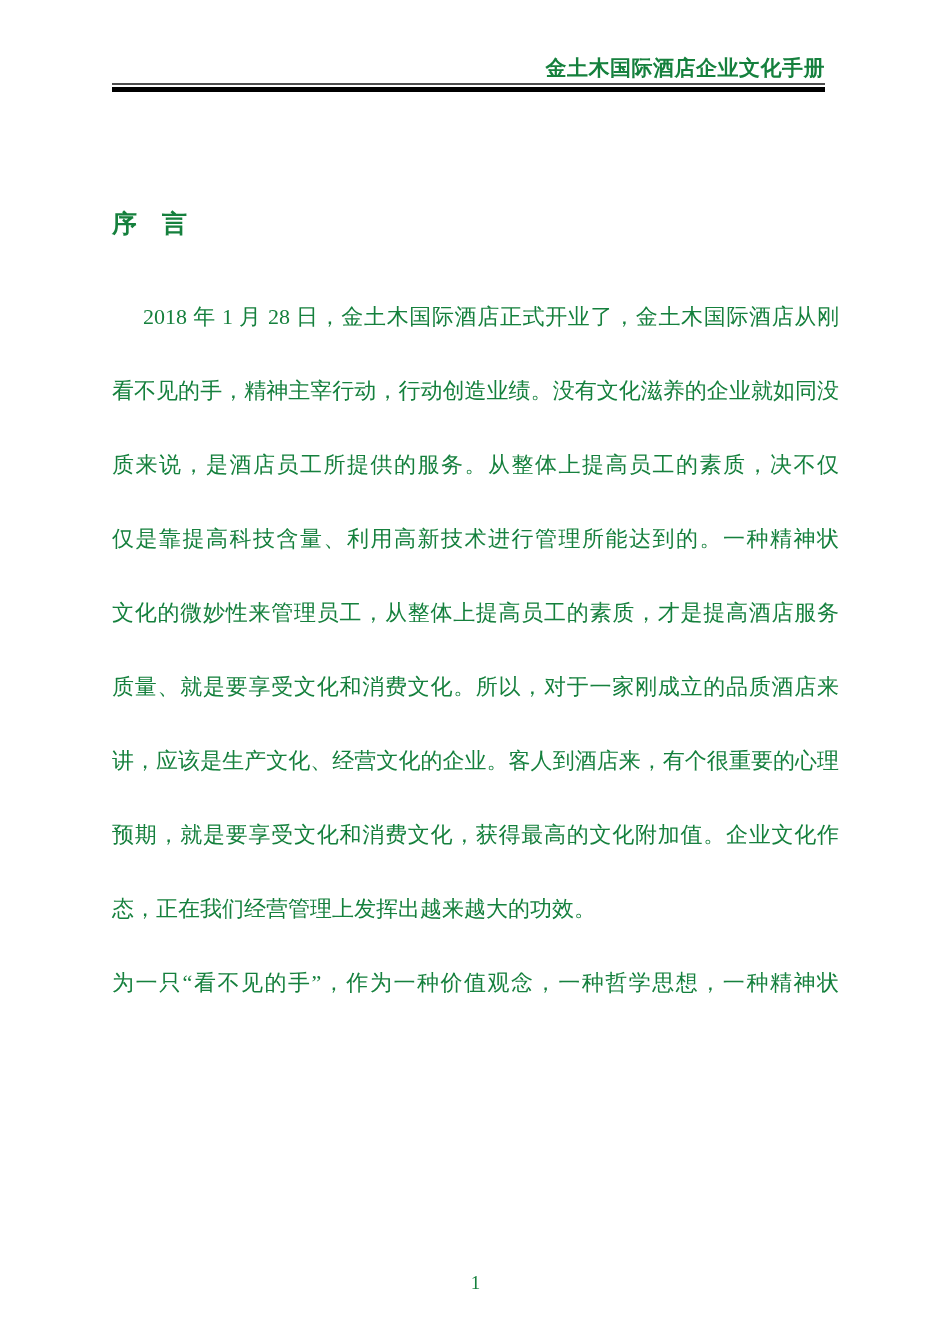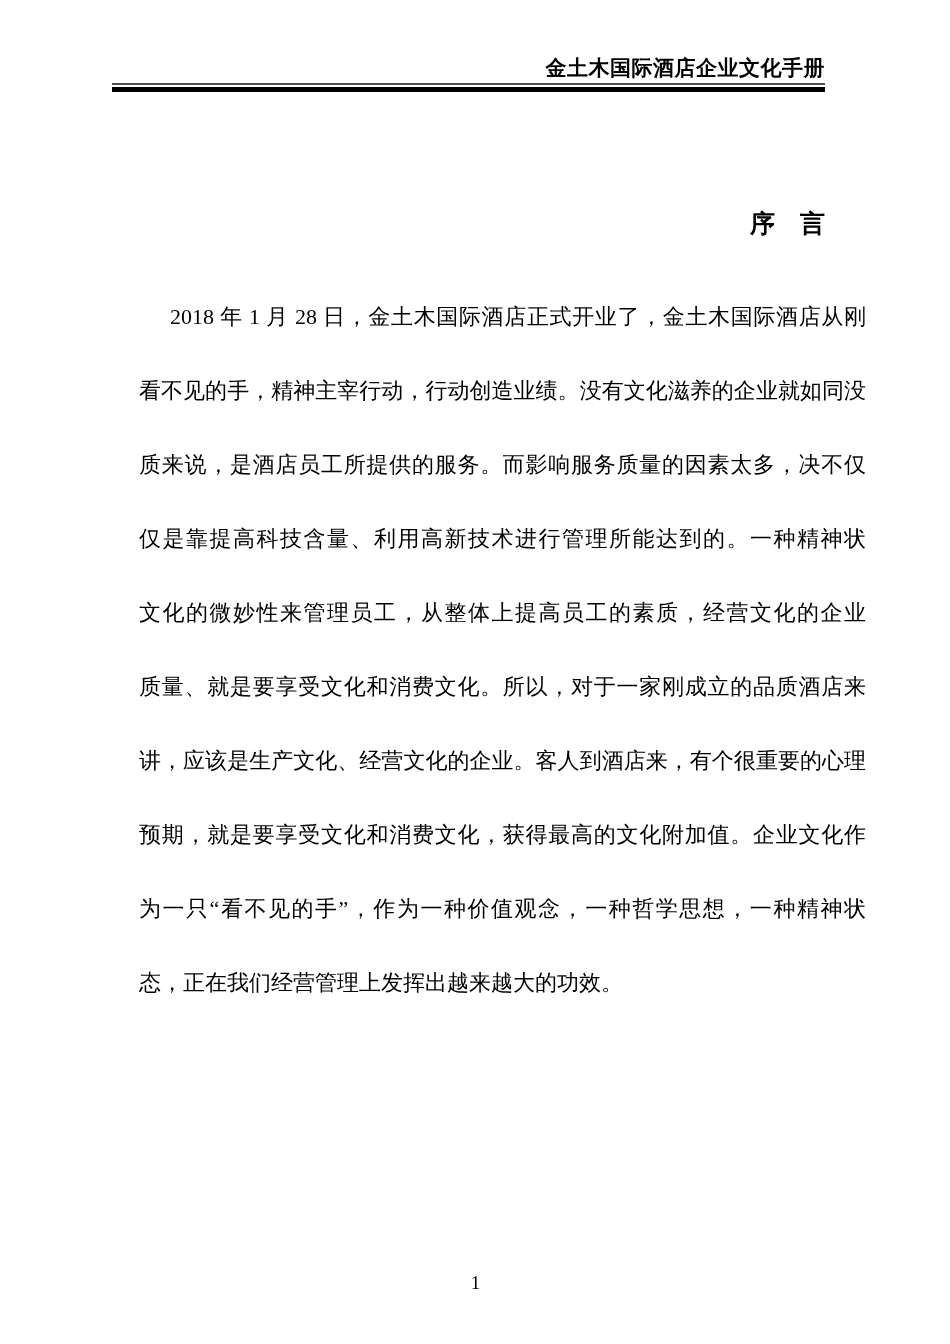--- a/index.html
+++ b/index.html
@@ -6,21 +6,21 @@
     margin: 0;
     padding: 0;
     background: #ffffff;
   }
   .page {
     position: relative;
     width: 950px;
     height: 1332px;
     background: #ffffff;
     font-family: "Liberation Serif", serif;
-    color: #000000;
+    color: #15803d;
     overflow: hidden;
   }
   
   .header-text {
     position: absolute;
     top: 54px;
     left: 112px;
     width: 713px;
     text-align: right;
     font-weight: bold;
@@ -43,33 +43,32 @@
     height: 5px;
     background: #000000;
   }
   
   .doc-title {
     position: absolute;
     top: 206px;
     left: 112px;
     width: 713px;
     margin: 0;
-    text-align: right;
+    text-align: left;
     font-size: 25px;
     font-weight: bold;
     line-height: 36px;
   }
   
   .body-text {
     position: absolute;
     top: 280px;
     left: 112px;
     width: 727px;
     font-size: 22px;
-    margin-left: 27px;
   }
   .line {
     height: 74px;
     line-height: 74px;
     text-align: justify;
     text-align-last: justify;
   }
   .line.indent {
     text-indent: 31px;
   }
@@ -97,25 +96,25 @@
   <div class="header-rule">
     <div class="rule-thin"></div>
     <div class="rule-thick"></div>
   </div>
 
   <h1 class="doc-title">序　言</h1>
 
   <div class="body-text">
     <div class="line indent">2018 年 1 月 28 日，金土木国际酒店正式开业了，金土木国际酒店从刚</div>
     <div class="line">看不见的手，精神主宰行动，行动创造业绩。没有文化滋养的企业就如同没</div>
-    <div class="line">质来说，是酒店员工所提供的服务。而影响服务质量的因素太多，决不仅</div>
+    <div class="line">质来说，是酒店员工所提供的服务。从整体上提高员工的素质，决不仅</div>
     <div class="line">仅是靠提高科技含量、利用高新技术进行管理所能达到的。一种精神状</div>
-    <div class="line">文化的微妙性来管理员工，从整体上提高员工的素质，经营文化的企业</div>
+    <div class="line">文化的微妙性来管理员工，从整体上提高员工的素质，才是提高酒店服务</div>
     <div class="line">质量、就是要享受文化和消费文化。所以，对于一家刚成立的品质酒店来</div>
     <div class="line">讲，应该是生产文化、经营文化的企业。客人到酒店来，有个很重要的心理</div>
     <div class="line">预期，就是要享受文化和消费文化，获得最高的文化附加值。企业文化作</div>
+    <div class="line last">态，正在我们经营管理上发挥出越来越大的功效。</div>
     <div class="line">为一只“看不见的手”，作为一种价值观念，一种哲学思想，一种精神状</div>
-    <div class="line last">态，正在我们经营管理上发挥出越来越大的功效。</div>
   </div>
 
   <div class="page-footer">1</div>
 
 </div>
 
 </body></html>

